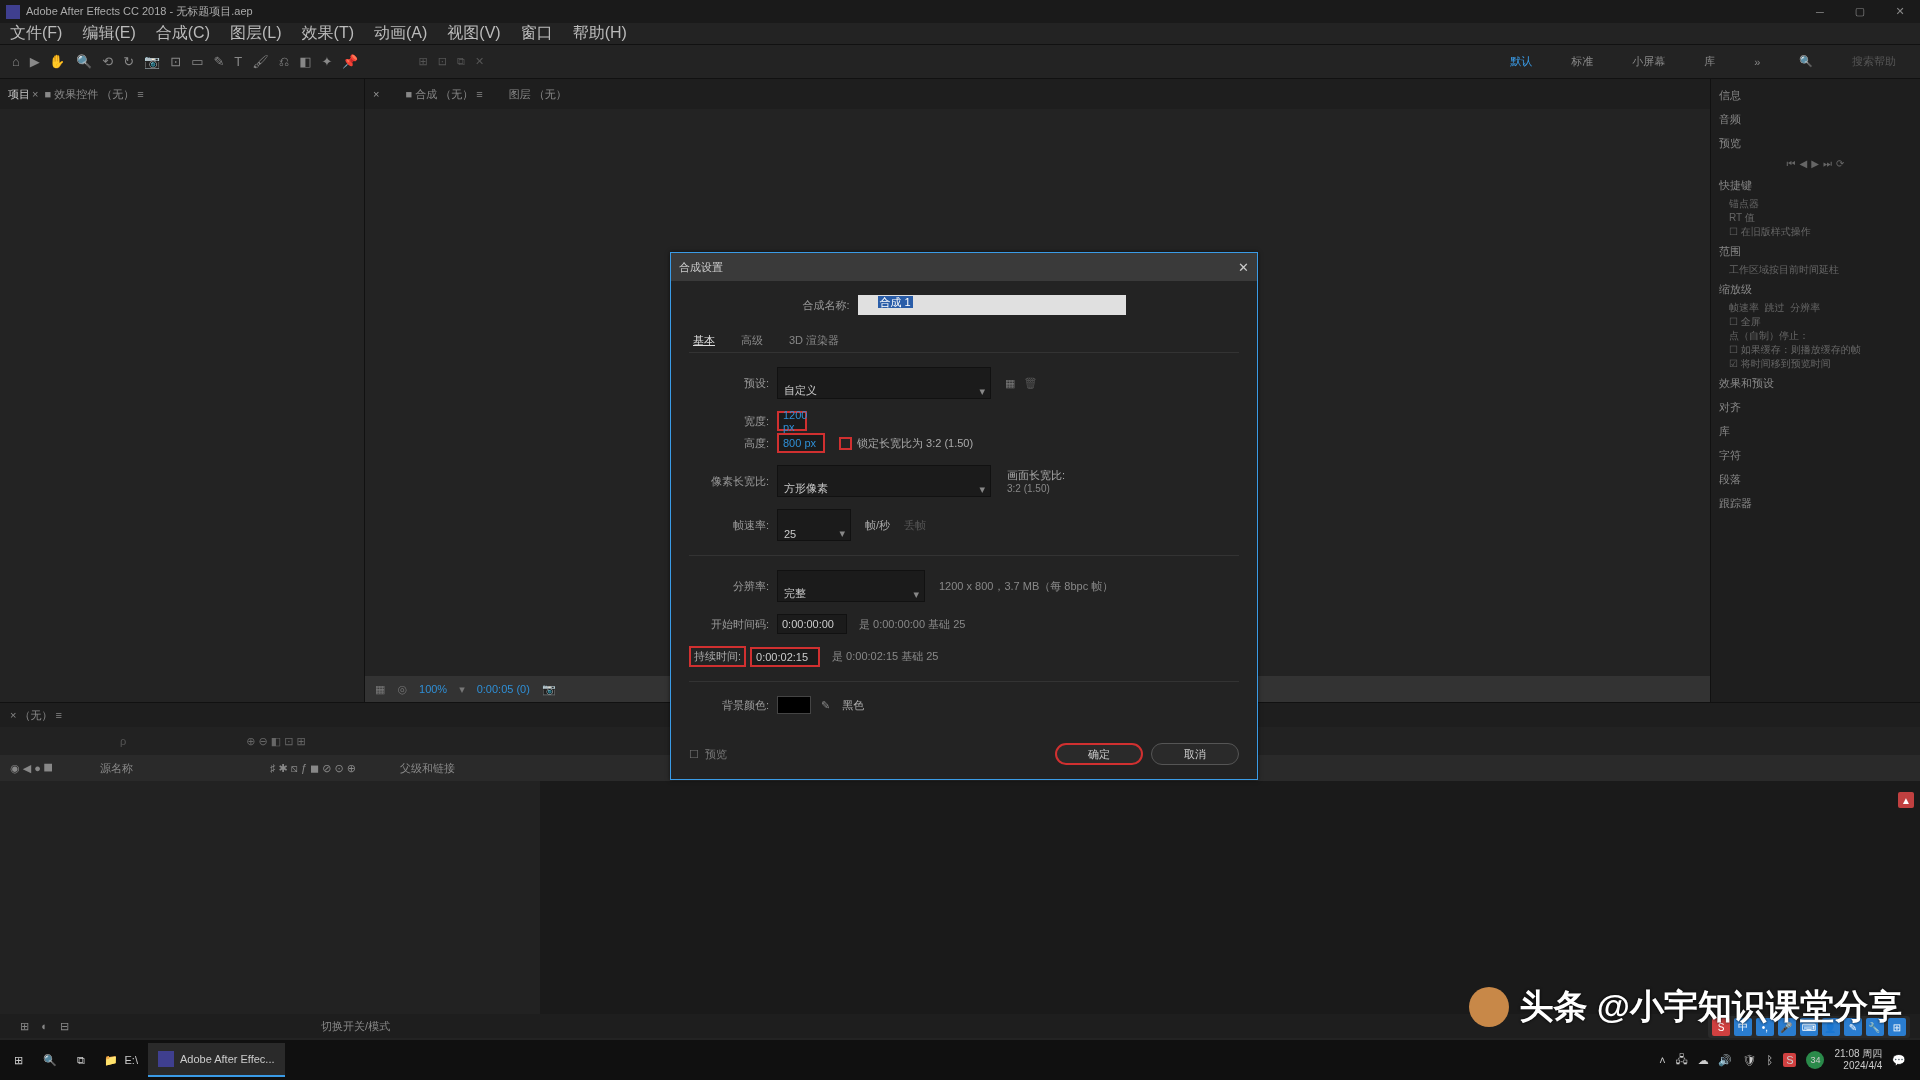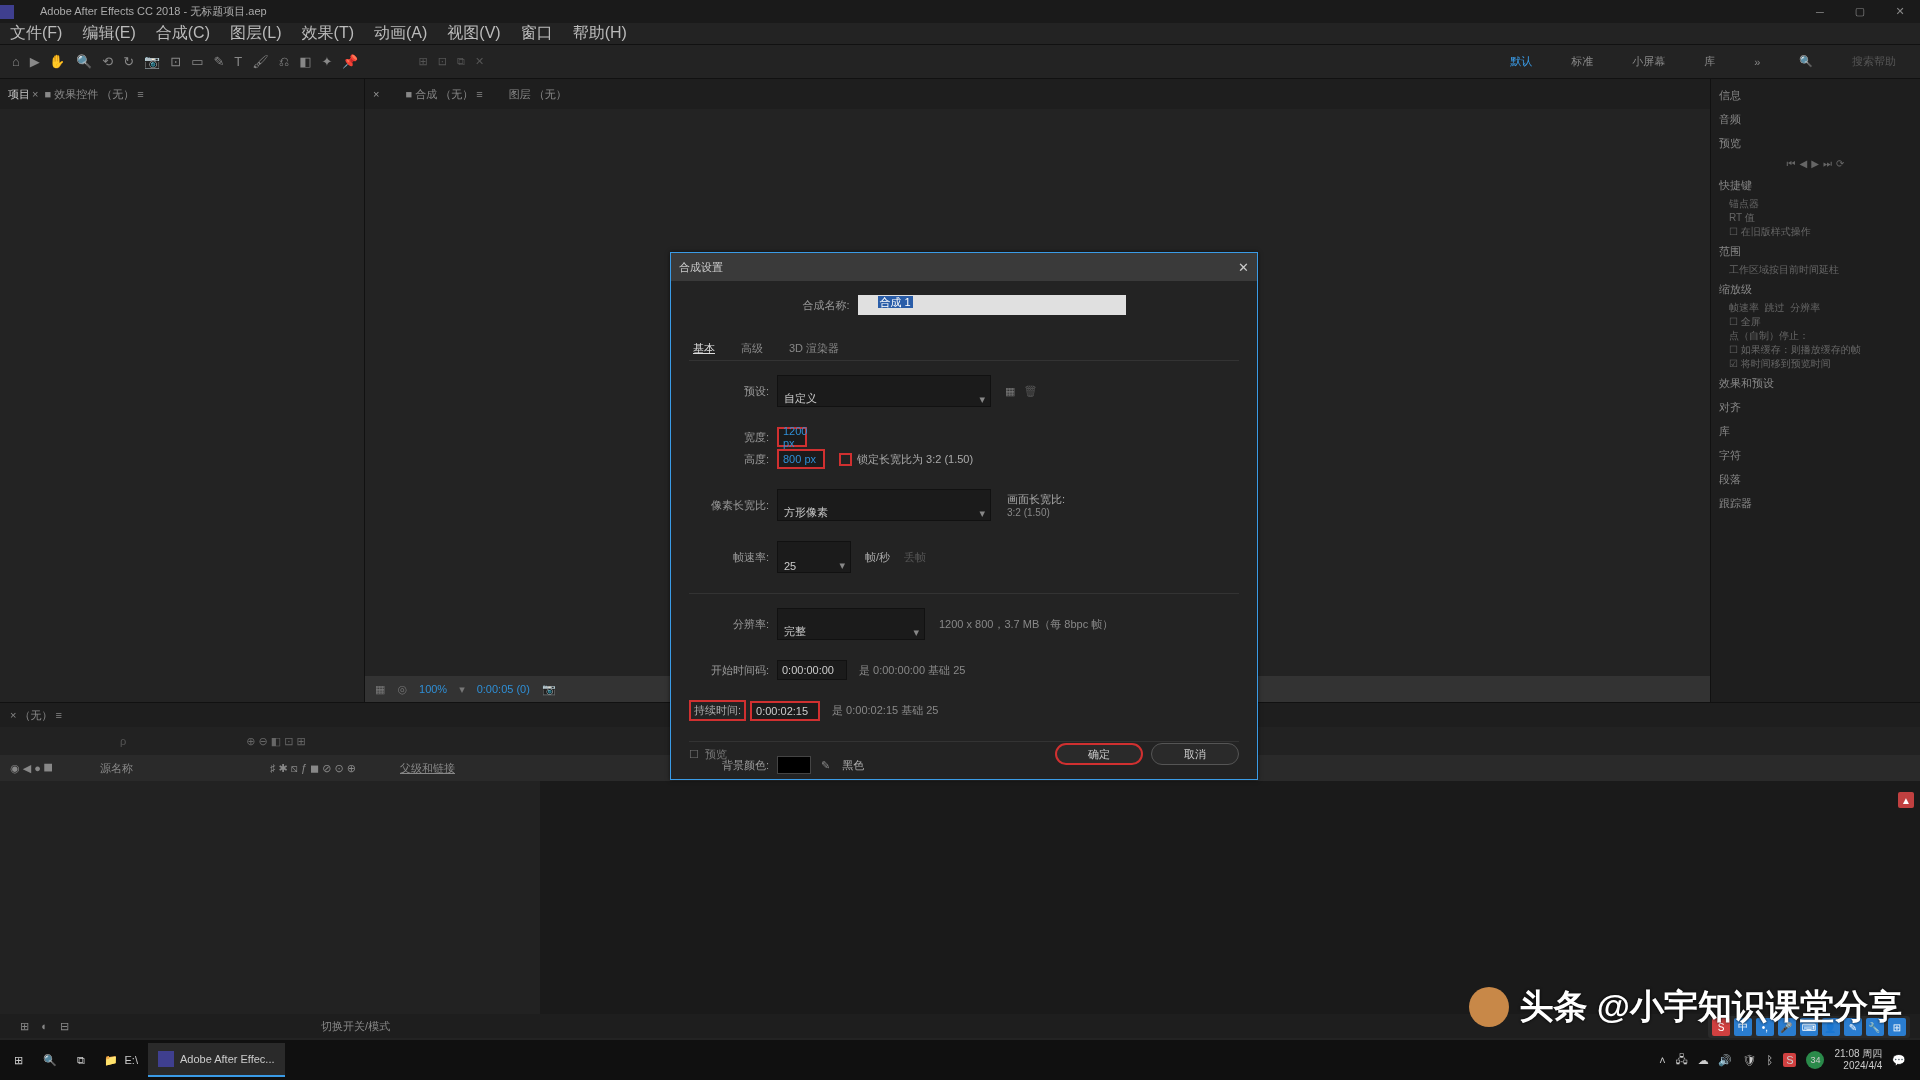--- a/index.html
+++ b/index.html
@@ -1,19 +1,19 @@
 <!DOCTYPE html>
 <html><head>
 <meta charset="utf-8">
 <style>
   * { box-sizing: border-box; margin: 0; padding: 0; font-family: "Microsoft YaHei", sans-serif; }
   body { background: #232323; color: #999; font-size: 11px; width: 1920px; height: 1080px; overflow: hidden; position: relative; }
 
   
-  .titlebar { height: 23px; background: #1a1a1a; display: flex; align-items: center; padding-left: 0; gap: 20px; }
+  .titlebar { height: 23px; background: #1a1a1a; display: flex; align-items: center; padding-left: 6px; }
   .titlebar .logo { width: 14px; height: 14px; background: #3f3f8f; margin-right: 6px; }
   .titlebar .title { color: #aaa; font-size: 11px; flex: 1; }
   .winbtns { display: flex; }
   .winbtn { width: 40px; height: 23px; display: flex; align-items: center; justify-content: center; color: #888; }
 
   
   .menubar { height: 22px; background: #232323; display: flex; align-items: center; border-bottom: 1px solid #111; }
   .menubar span { padding: 0 10px; color: #bbb; font-size: 16px; }
 
   
@@ -44,34 +44,34 @@
 
   
   .timeline { height: 336px; background: #232323; border-top: 1px solid #111; display:flex; flex-direction:column;}
   .tl-tab { height:24px; background:#1e1e1e; display:flex; align-items:center; padding-left:10px; }
   .tl-tab span{color:#888;}
   .tl-search { height:28px; background:#222; display:flex; align-items:center; padding-left:120px; color:#555;}
   .tl-header { height:26px; background:#2a2a2a; display:flex; align-items:center; }
   .tl-header .col1{width:100px; padding-left:10px; color:#888;}
   .tl-header .col2{width:170px; color:#888;}
   .tl-header .col3{width:130px; color:#888;}
-  .tl-header .col4{color:#888;text-decoration:underline;}
+  .tl-header .col4{color:#888;}
   .tl-body { flex:1; background:#232323; display:flex;}
   .tl-left { width:540px; background:#222; }
   .tl-right { flex:1; background:#1a1a1a; position:relative;}
   .tl-footer { height:24px; background:#1e1e1e; display:flex; align-items:center; padding-left:20px; color:#888; gap:12px;}
   .tl-footer .mid-label { margin-left: 240px; }
   .tl-slider{position:absolute;bottom:-1px;left:12px;width:200px;height:6px;background:#333;}
 
   
   .dialog { position:absolute; left:670px; top:252px; width:588px; height:528px; background:#232323; border:1px solid #3a9be6; box-shadow:0 0 4px rgba(0,0,0,.6);}
   .dlg-title { height:28px; background:#3a3a3a; display:flex; align-items:center; padding:0 8px; color:#ccc; font-size:11px;}
   .dlg-close { margin-left:auto; color:#ccc; cursor:pointer; font-size:13px;}
   .dlg-body { padding:14px 18px; color:#aaa; }
-  .row { display:flex; align-items:center; margin-bottom:20px; font-size:11px;}
+  .row { display:flex; align-items:center; margin-bottom:12px; font-size:11px;}
   .row .label { text-align:right; padding-right:8px; color:#999;}
   .input-name { flex:0 0 268px; height:20px; background:#e0e0e0; color:#000; padding:0 20px;}
   .input-name .sel{background:#2a5da8;color:#fff;padding:0 2px;}
   .tabsrow { display:flex; gap:26px; border-bottom:1px solid #333; padding:6px 4px 4px; margin-bottom:14px;}
   .tabsrow span{color:#888;}
   .tabsrow .active{color:#ddd; text-decoration:underline;}
   .dropdown { background:#1b1b1b; height:32px; padding:0 6px; display:flex; align-items:flex-end; border:1px solid #111; position:relative; color:#ccc;}
   .dropdown::after{content:"▾"; position:absolute; right:5px; color:#888;}
   .numfield { background:#1b1b1b; height:20px; padding:0 4px; display:flex; align-items:center; border:1px solid #111; color:#2f8fd6;}
   .red-box { border:2px solid #d03030 !important; }

